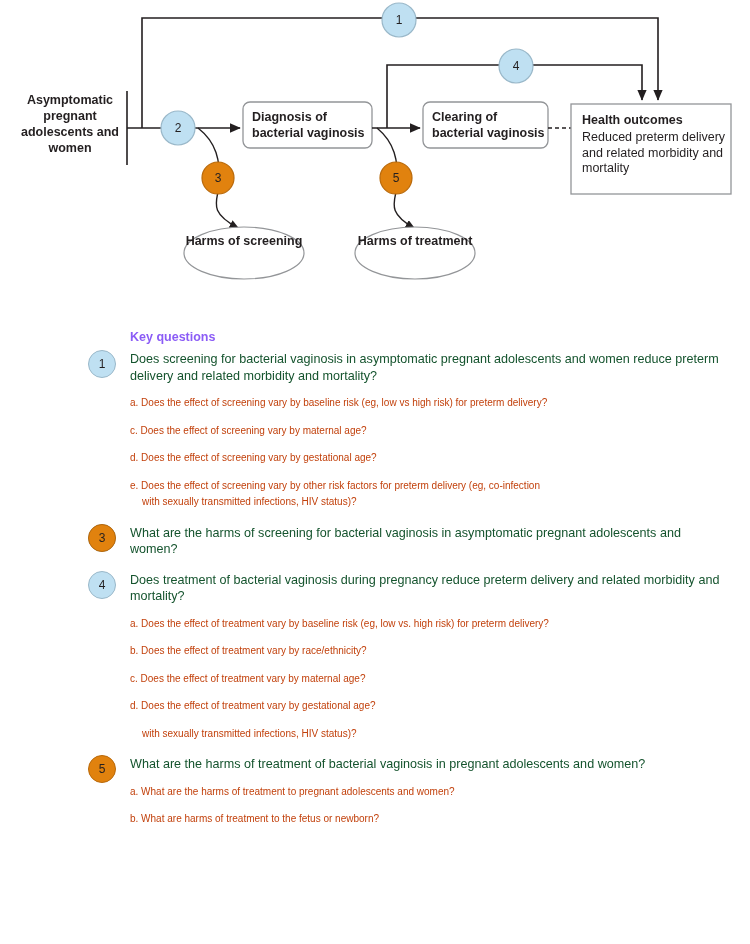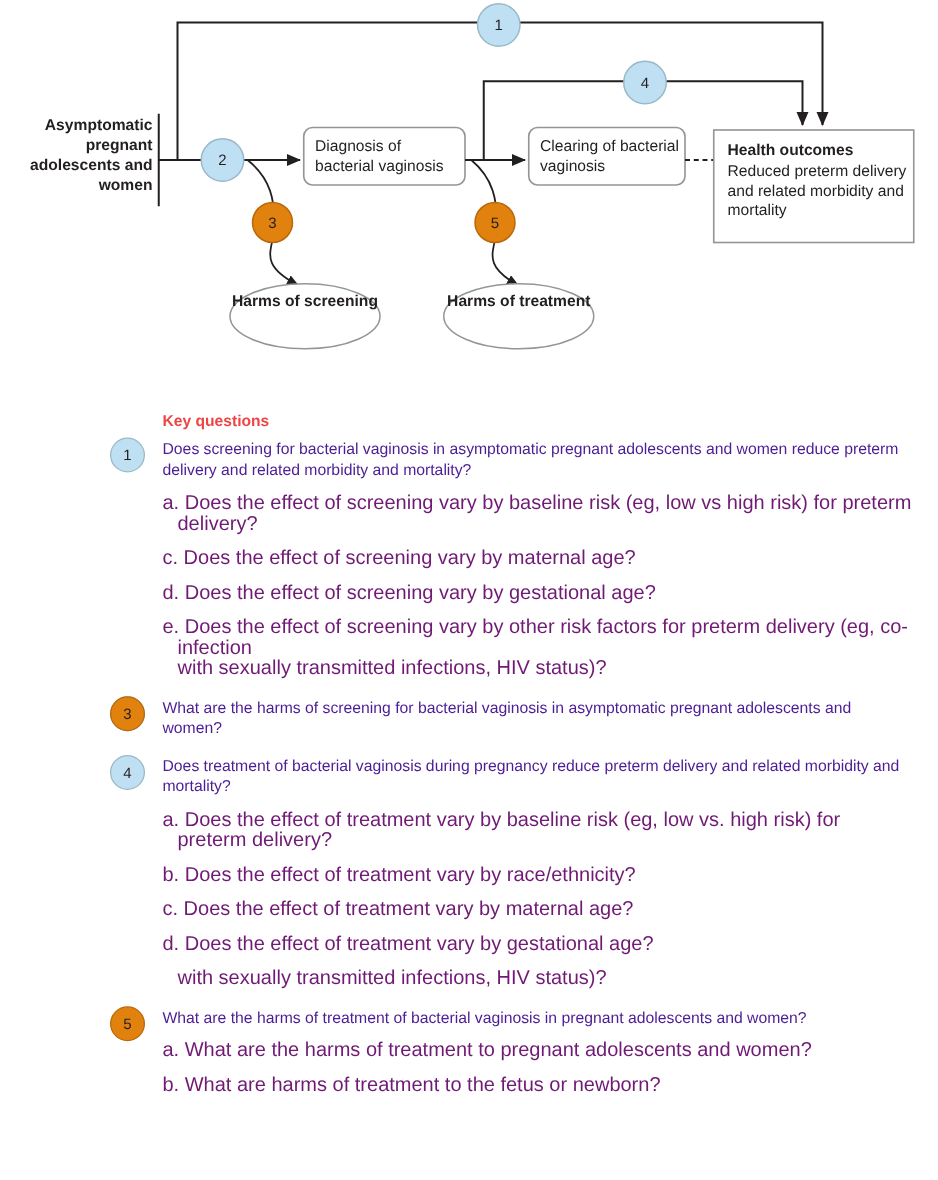--- a/index.html
+++ b/index.html
@@ -33,28 +33,28 @@
     font-family: "Liberation Sans", sans-serif;
     font-size: 12.5px;
     line-height: 15.5px;
     color: #231f20;
   }
 
   .pop-label {
     left: 18px;
     top: 92px;
     width: 104px;
-    text-align: right;
+    text-align: center;
     font-weight: bold;
     font-size: 12.5px;
     line-height: 16px;
   }
 
   .box-label {
-    font-weight: normal;
+    font-weight: bold;
     font-size: 12.5px;
     line-height: 15.5px;
   }
   #lbl-diagnosis { left: 252px; top: 110px; width: 118px; }
   #lbl-clearing  { left: 432px; top: 110px; width: 118px; }
 
   #lbl-outcomes-title {
     left: 582px; top: 113px; width: 145px;
     font-weight: bold; font-size: 12.5px; line-height: 15.5px;
   }
@@ -87,21 +87,21 @@
     left: 0;
     top: 318px;
     width: 750px;
   }
   #kq-heading {
     position: absolute;
     left: 130px;
     top: 12px;
     font-size: 12.5px;
     font-weight: bold;
-    color: #ef4444;
+    color: #8b5cf6;
   }
   #kq-list {
     position: absolute;
     left: 0;
     top: 30px;
     width: 750px;
   }
   .kq-block {
     position: relative;
     margin-bottom: 11px;
@@ -125,28 +125,28 @@
     background: #bfe0f2;
     border: 1px solid #9ab8c9;
   }
   .kq-bullet.orange {
     background: #e1820e;
     border: 1px solid #b9690a;
   }
   .kq-main {
     font-size: 12.6px;
     line-height: 16.5px;
-    color: #4c1d95;
+    color: #14532d;
     margin: 0;
     padding-top: 3px;
   }
   .kq-sub {
-    font-size: 16px;
+    font-size: 10px;
     line-height: 16.5px;
-    color: #701a75;
+    color: #c2410c;
     margin: 0;
     padding-top: 11px;
     padding-left: 12px;
     text-indent: -12px;
   }
   .kq-sub .cont {
     display: block;
     text-indent: 0;
     padding-left: 0;
   }

